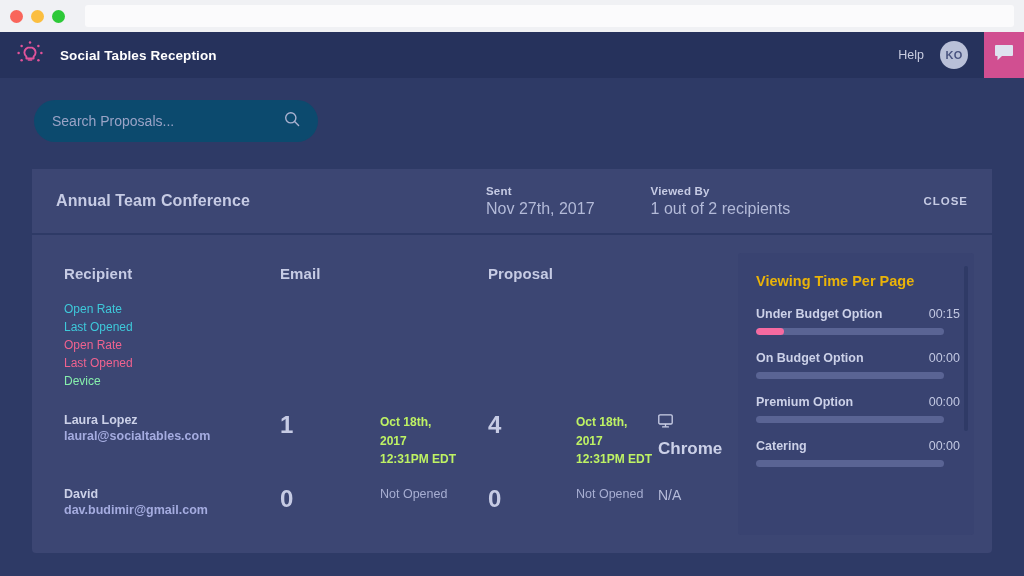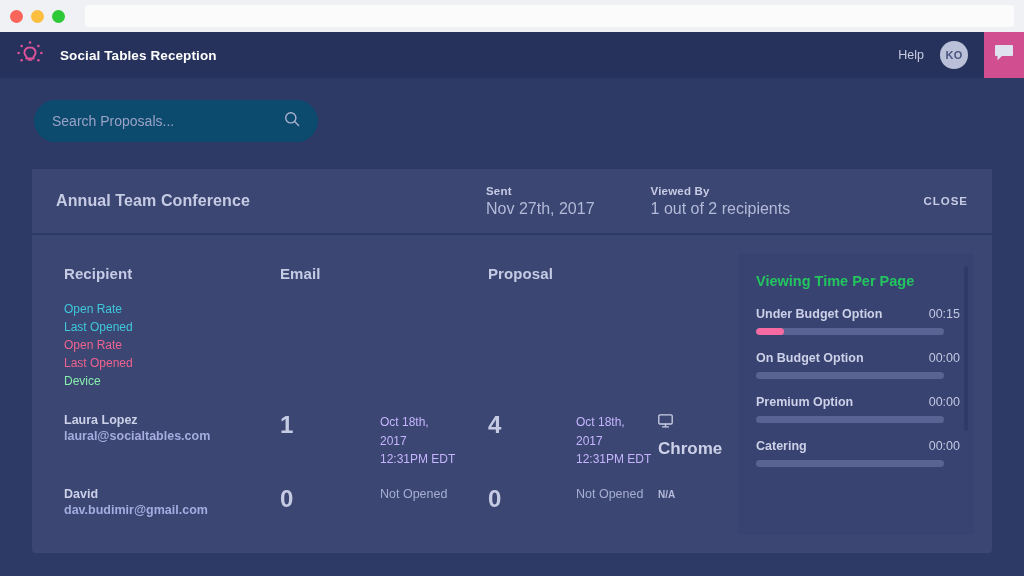--- a/index.html
+++ b/index.html
@@ -206,45 +206,45 @@
     font-size: 12.5px;
     font-weight: 700;
   }
   .big-num {
     color: #c6cbe4;
     font-size: 24px;
     font-weight: 700;
     line-height: 1;
   }
   .date-cell {
-    color: #c4b5fd;
+    color: #bef264;
     font-size: 12px;
-    font-weight: 400;
+    font-weight: 700;
     line-height: 1.55;
   }
   .notopened {
     color: #a7aed2;
     font-size: 12.5px;
     font-weight: 400;
   }
   .device-cell { color: #ccd1e8; font-size: 17px; font-weight: 700; }
   .device-cell .dev-icon { display: block; margin-bottom: 6px; }
-  .na-cell { color: #b5bbd9; font-size: 10px; font-weight: 700; }
+  .na-cell { color: #b5bbd9; font-size: 14px; font-weight: 400; }
 
   
   .vt-panel {
     width: 240px;
     background: #394371;
     border-radius: 3px;
     padding: 20px 14px 10px 18px;
     position: relative;
     align-self: stretch;
   }
   .vt-title {
-    color: #22c55e;
+    color: #eab308;
     font-size: 14.5px;
     font-weight: 700;
     margin-bottom: 18px;
     white-space: nowrap;
   }
   .vt-item { margin-bottom: 16px; }
   .vt-line {
     display: flex;
     justify-content: space-between;
     align-items: baseline;

